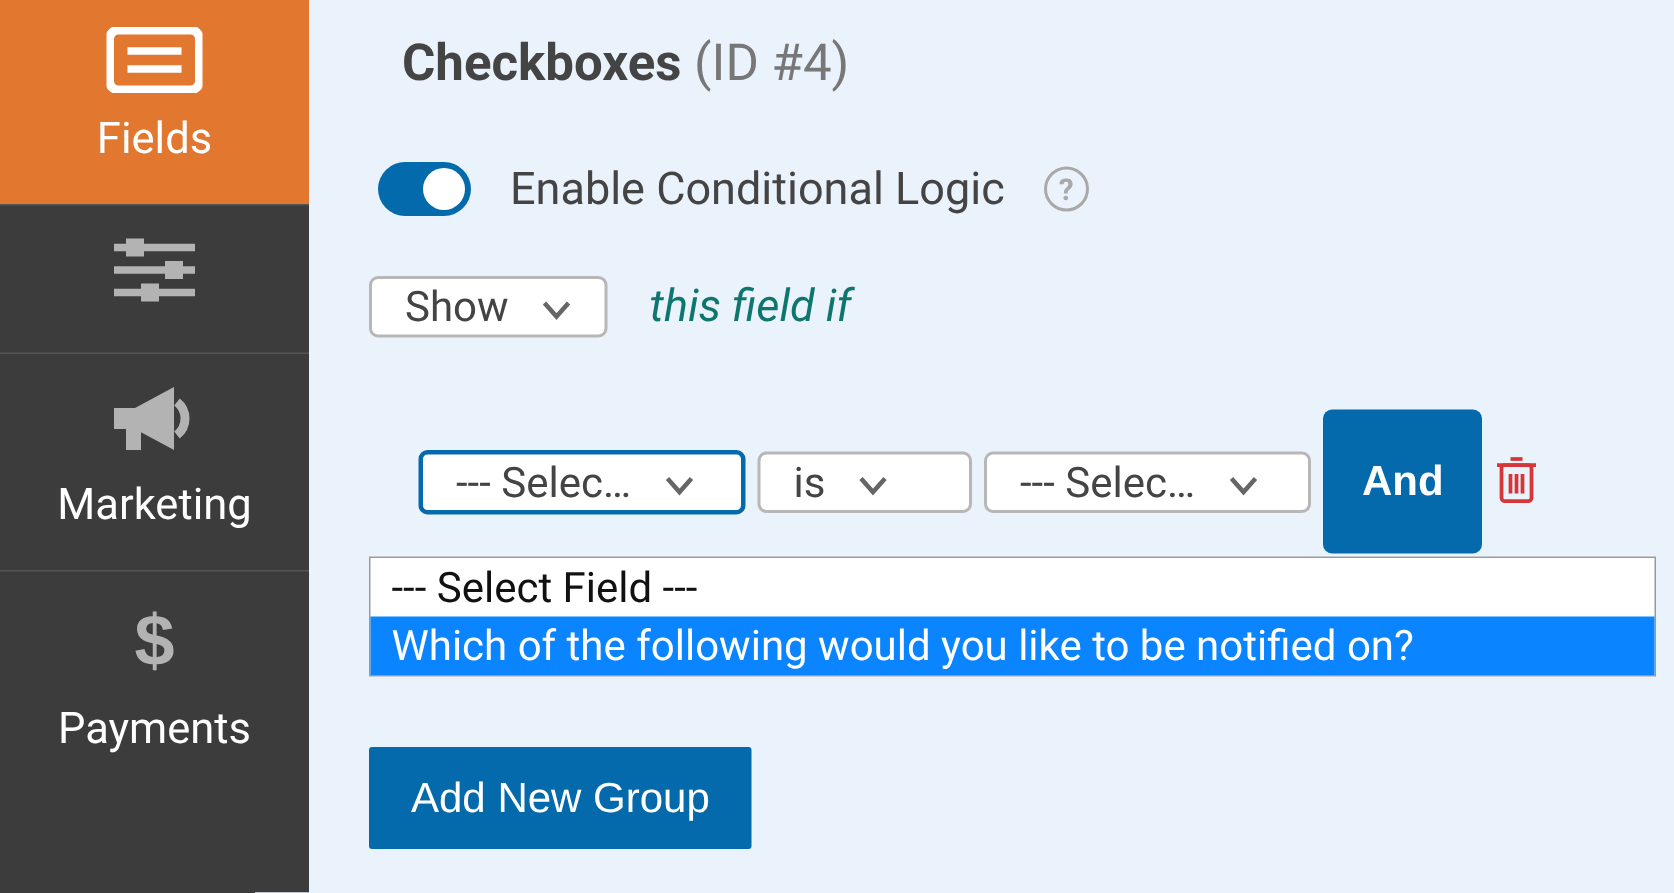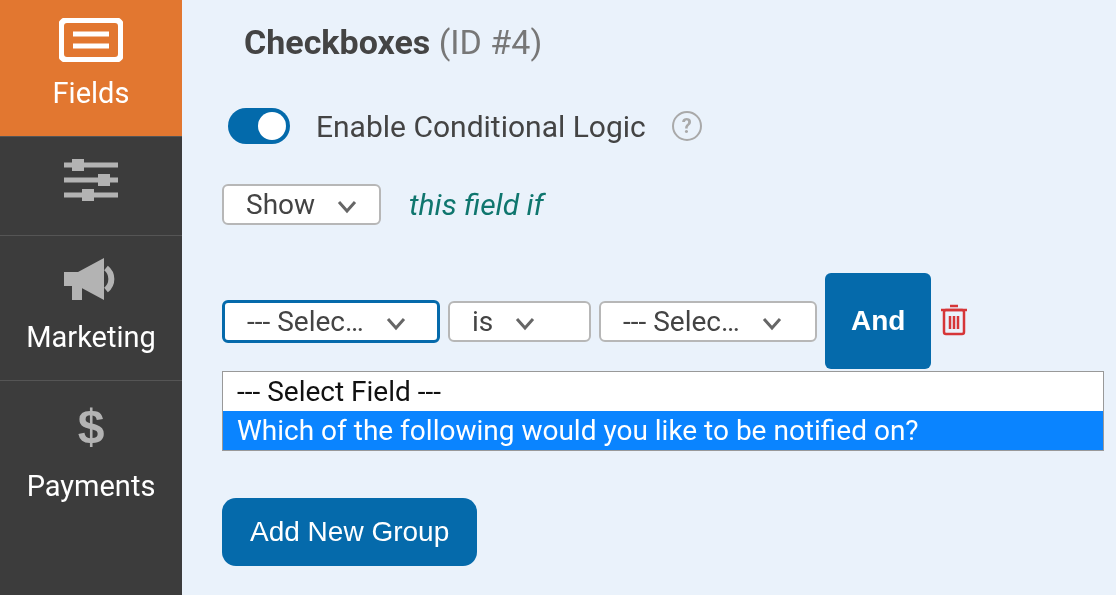--- a/index.html
+++ b/index.html
@@ -9,21 +9,21 @@
     width: 1116px;
     height: 595px;
     overflow: hidden;
     background: #eaf2fb;
   }
 
   .app { display: flex; width: 100%; height: 100%; }
 
   
   .sidebar {
-    width: 182px;
+    width: 206px;
     background: #3c3c3c;
     display: flex;
     flex-direction: column;
   }
   .sidebar-item {
     padding: 18px 0 26px 0;
     display: flex;
     flex-direction: column;
     align-items: center;
     gap: 10px;
@@ -117,20 +117,21 @@
   .sel.focused { border: 3px solid #056aab; }
   .sel .txt { overflow: hidden; text-overflow: ellipsis; }
   .sel .chev { color: #666; flex-shrink: 0; }
   .italic { font-style: italic; font-size: 30px; color: #0f766e; }
 
   .cond-row {
     display: flex;
     align-items: center;
     gap: 8px;
     margin-bottom: 4px;
+    margin-left: 33px;
   }
   .cond-row .sel.field { width: 218px; }
   .cond-row .sel.op    { width: 143px; }
   .cond-row .sel.value { width: 218px; }
 
   .and-btn {
     background: #056aab;
     color: #fff;
     border: none;
     border-radius: 6px;
@@ -161,21 +162,21 @@
 
   .add-group {
     position: absolute;
     left: 40px;
     top: 498px;
     background: #056aab;
     color: #fff;
     font-size: 28px;
     font-weight: 500;
     border: none;
-    border-radius: 14px;
+    border-radius: 2px;
     padding: 18px 28px;
     cursor: pointer;
   }
 </style>
 </head>
 <body>
 
 <div class="app">
 
   <div class="sidebar">

